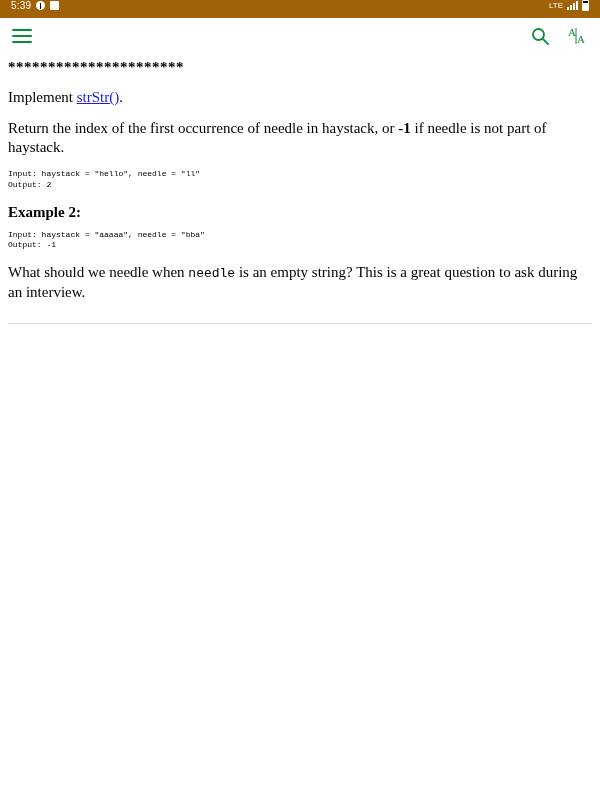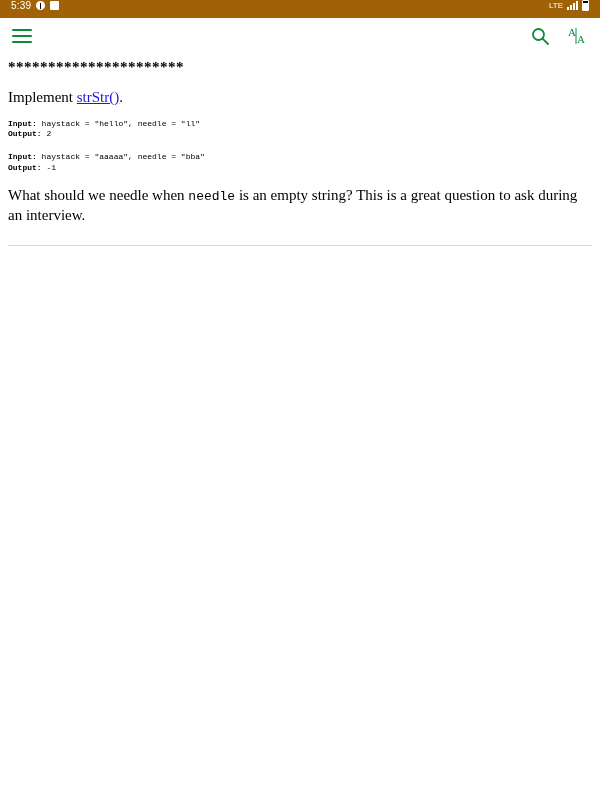--- a/index.html
+++ b/index.html
@@ -163,21 +163,21 @@
   }
   pre.codeblock {
     font-family: "Liberation Mono", monospace;
     font-size: 8px;
     line-height: 1.35;
     margin: 0 0 12px 0;
     white-space: pre;
     color: #000000;
   }
   pre.codeblock b {
-    font-weight: bold;
+    font-weight: normal;
   }
   code.inline {
     font-family: "Liberation Mono", monospace;
     font-size: 13px;
   }
   .divider {
     margin: 20px 0 0 0;
     border: none;
     border-top: 1px solid #d8d8d8;
   }
@@ -225,24 +225,26 @@
     </span>
   </div>
 </div>
 
 <div class="content">
 
   <div class="stars">**********************</div>
 
   <p class="para"><span>Implement </span><a class="link" href="#">strStr()</a><span>.</span></p>
 
+  <p class="para"><span>Return the index of the first occurrence of needle in haystack, or </span><b>-1</b><span> if needle is not part of haystack.</span></p>
 
   <pre class="codeblock"><b>Input:</b><span> haystack = "hello", needle = "ll"</span>
 <b>Output:</b><span> 2</span></pre>
 
+  <h3 class="heading">Example 2:</h3>
   <pre class="codeblock"><b>Input:</b><span> haystack = "aaaaa", needle = "bba"</span>
 <b>Output:</b><span> -1</span></pre>
 
 
   <p class="para"><span>What should we needle when </span><code class="inline">needle</code><span> is an empty string? This is a great question to ask during an interview.</span></p>
 
 
   <hr class="divider">
 </div>
 

